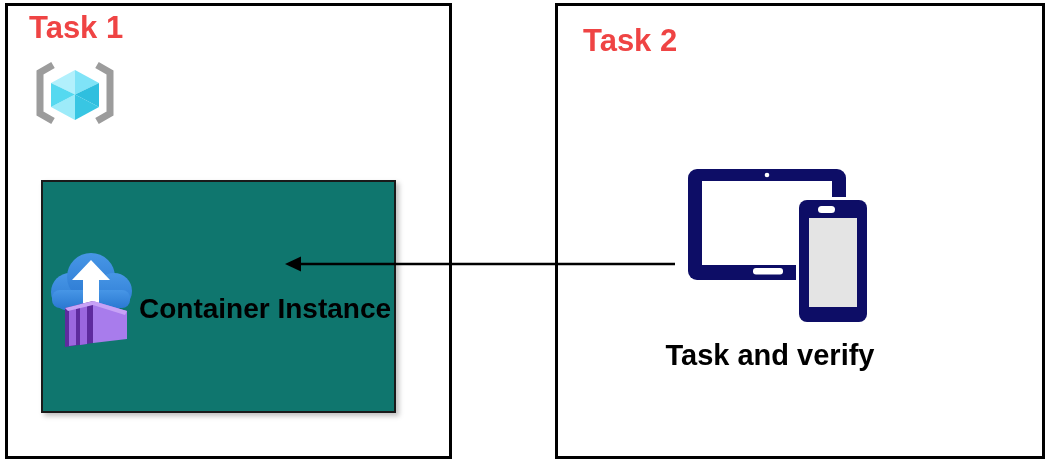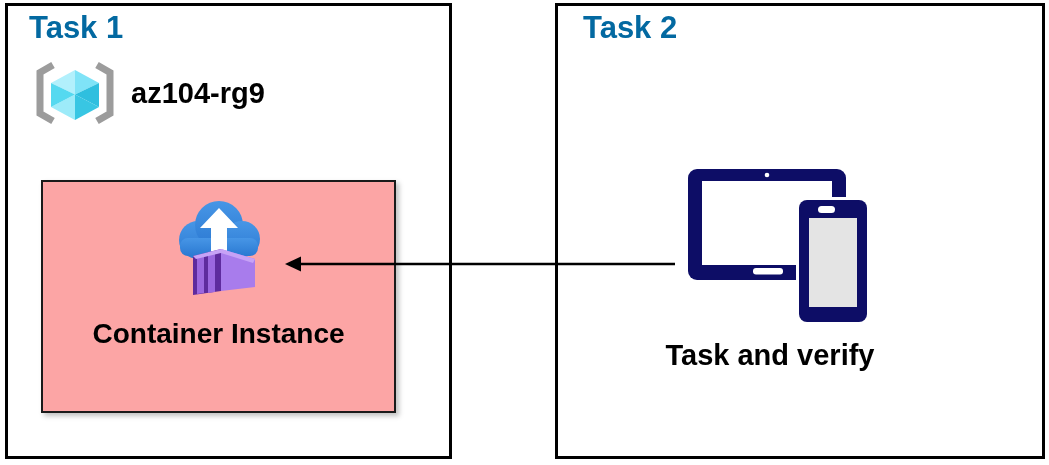--- a/index.html
+++ b/index.html
@@ -3,29 +3,29 @@
 <meta charset="utf-8">
 <style>
   html,body{margin:0;padding:0;background:#ffffff;}
   body{width:1049px;height:465px;font-family:"Liberation Sans",sans-serif;}
   #canvas{position:relative;width:1049px;height:465px;background:#ffffff;overflow:hidden;}
 
   .task-box{position:absolute;top:3px;height:456px;border:3px solid #000;background:#fff;box-sizing:border-box;}
   .task1{left:5px;width:447px;}
   .task2{left:555px;width:490px;}
 
-  .task-title{position:absolute;left:21px;top:4px;margin:0;font-size:31px;font-weight:bold;color:#0369a1;}
+  .task-title{position:absolute;left:21px;top:4px;margin:0;font-size:31px;font-weight:bold;color:#ef4444;}
 
   .rg-row{position:absolute;left:24px;top:55px;display:flex;align-items:center;gap:13px;}
   .rg-icon{width:86px;height:64px;display:block;}
   .rg-name{font-size:29px;font-weight:bold;color:#000;}
 
-  .inner-box{position:absolute;left:33px;top:174px;width:355px;height:233px;background:#fca5a5;
+  .inner-box{position:absolute;left:33px;top:174px;width:355px;height:233px;background:#0f766e;
              border:2px solid #1A1A1A;box-sizing:border-box;box-shadow:3px 3px 5px rgba(0,0,0,0.25);
-             display:flex;flex-direction:column;align-items:center;padding-top:14px;}
+             display:flex;flex-direction:row;align-items:center;padding-top:14px;}
   .ci-icon{width:96px;height:112px;display:block;}
   .ci-label{margin-top:10px;font-size:28px;font-weight:bold;color:#000;white-space:nowrap;}
 
   .devices-icon{position:absolute;left:129px;top:161px;width:182px;height:158px;}
   .devices-caption{position:absolute;left:22px;top:333px;width:380px;text-align:center;
                    font-size:29px;font-weight:bold;color:#000;white-space:nowrap;}
 
   .connector{position:absolute;left:282px;top:252px;width:396px;height:24px;z-index:5;}
   .connector line{stroke:#000;stroke-width:2.5;}
   .connector polygon{fill:#000;}
@@ -42,21 +42,20 @@
       <svg class="rg-icon" viewBox="0 0 86 64" aria-hidden="true">
         <path d="M21 4 L8 11.5 L8 52.5 L21 60" fill="none" stroke-width="7" stroke="#9C9C9C"></path>
         <path d="M65 4 L78 11.5 L78 52.5 L65 60" fill="none" stroke-width="7" stroke="#9C9C9C"></path>
         <polygon points="43,9 19,22 43,33.5" fill="#B2F0FC"></polygon>
         <polygon points="43,9 67,22 43,33.5" fill="#7FE3F7"></polygon>
         <polygon points="67,22 67,46 43,33.5" fill="#2FBFDF"></polygon>
         <polygon points="67,46 43,59 43,33.5" fill="#38C6E3"></polygon>
         <polygon points="43,59 19,46 43,33.5" fill="#9DEBF9"></polygon>
         <polygon points="19,46 19,22 43,33.5" fill="#55D9F0"></polygon>
       </svg>
-      <span class="rg-name">az104-rg9</span>
     </div>
 
     <div class="inner-box">
       <svg class="ci-icon" viewBox="0 0 96 112" aria-hidden="true">
         <defs>
           <linearGradient id="cloudGrad" x1="0" y1="0" x2="0" y2="1">
             <stop offset="0" stop-color="#4796E6"></stop>
             <stop offset="1" stop-color="#2B79D2"></stop>
           </linearGradient>
         </defs>
@@ -74,21 +73,21 @@
           <polygon points="23,10 30,9 30,50 23,51" fill="#9B67DF"></polygon>
           <polygon points="36,7 70,17 68,21 36,11" fill="#C7A2F6"></polygon>
           <polygon points="8,14 36,7 36,11 11,17" fill="#C7A2F6"></polygon>
         </g>
       </svg>
       <span class="ci-label">Container Instance</span>
     </div>
   </section>
 
   <section class="task-box task2">
-    <h2 class="task-title" style="left:25px;">Task 2</h2>
+    <h2 class="task-title" style="left:25px;margin-top:13px;">Task 2</h2>
 
     <svg class="devices-icon" viewBox="0 0 182 158" aria-hidden="true">
       <g>
         <rect x="1" y="2" width="158" height="111" rx="9" fill="#0D0D66"></rect>
         <rect x="15" y="14" width="130" height="84" fill="#FFFFFF"></rect>
         <circle cx="80" cy="8" r="2.3" fill="#FFFFFF"></circle>
         <rect x="66" y="101" width="30" height="6.5" rx="3" fill="#FFFFFF"></rect>
       </g>
       <g>
         <rect x="109" y="30" width="74" height="128" rx="11" fill="#FFFFFF"></rect>

